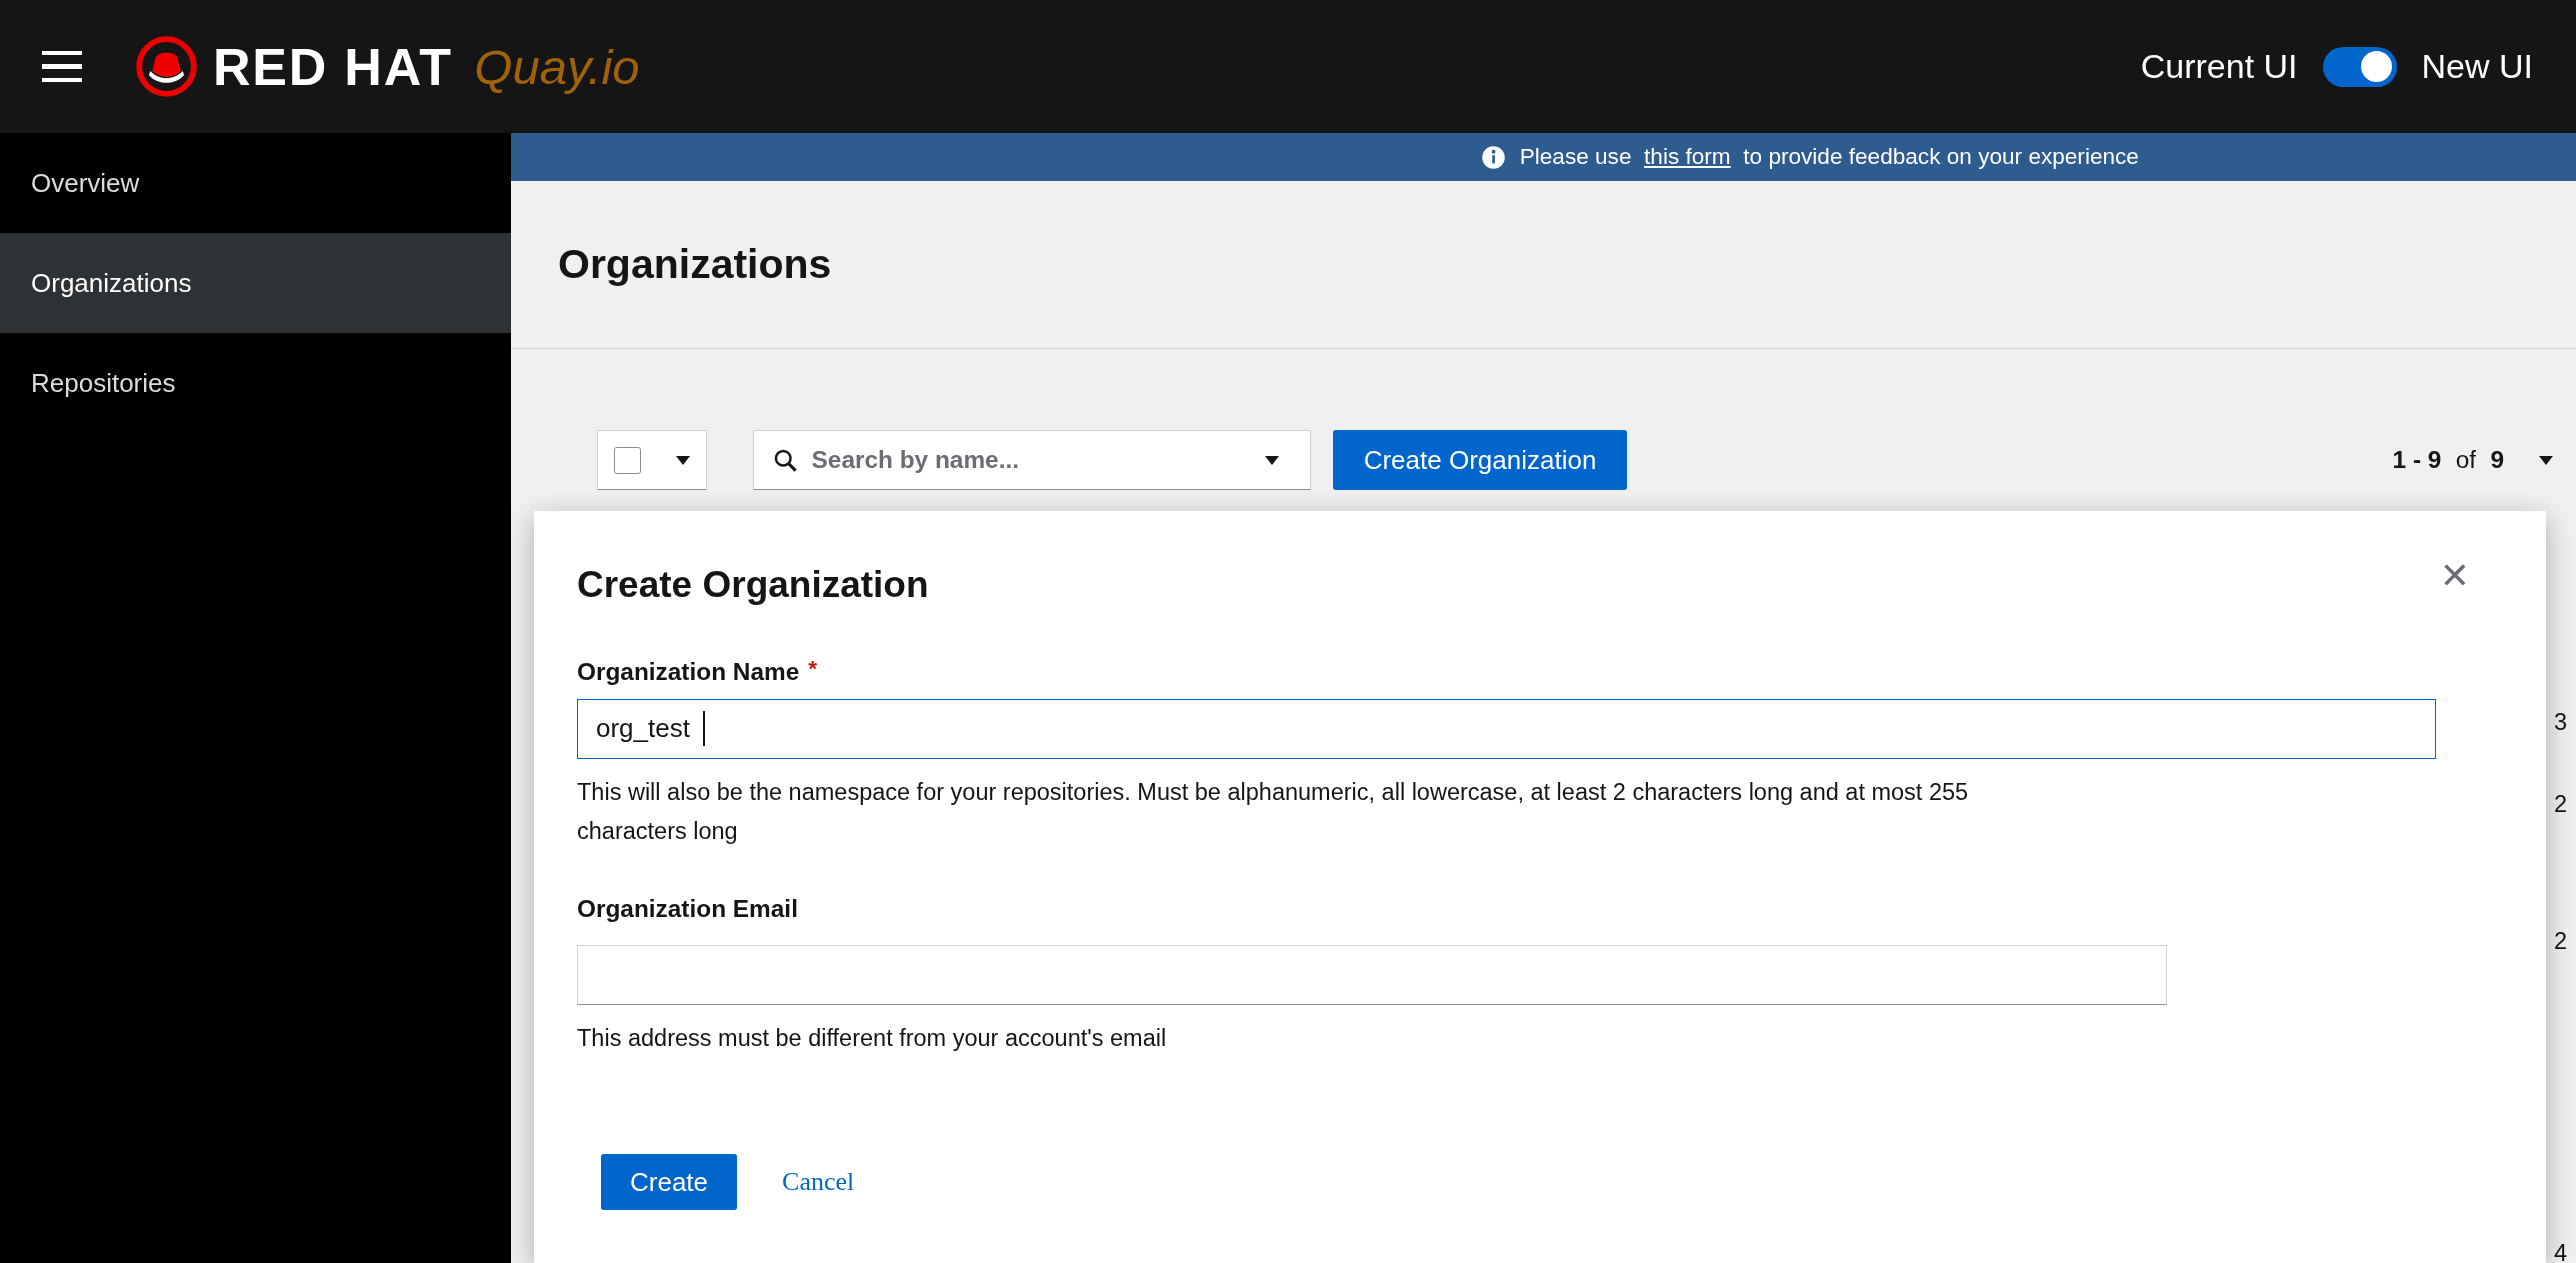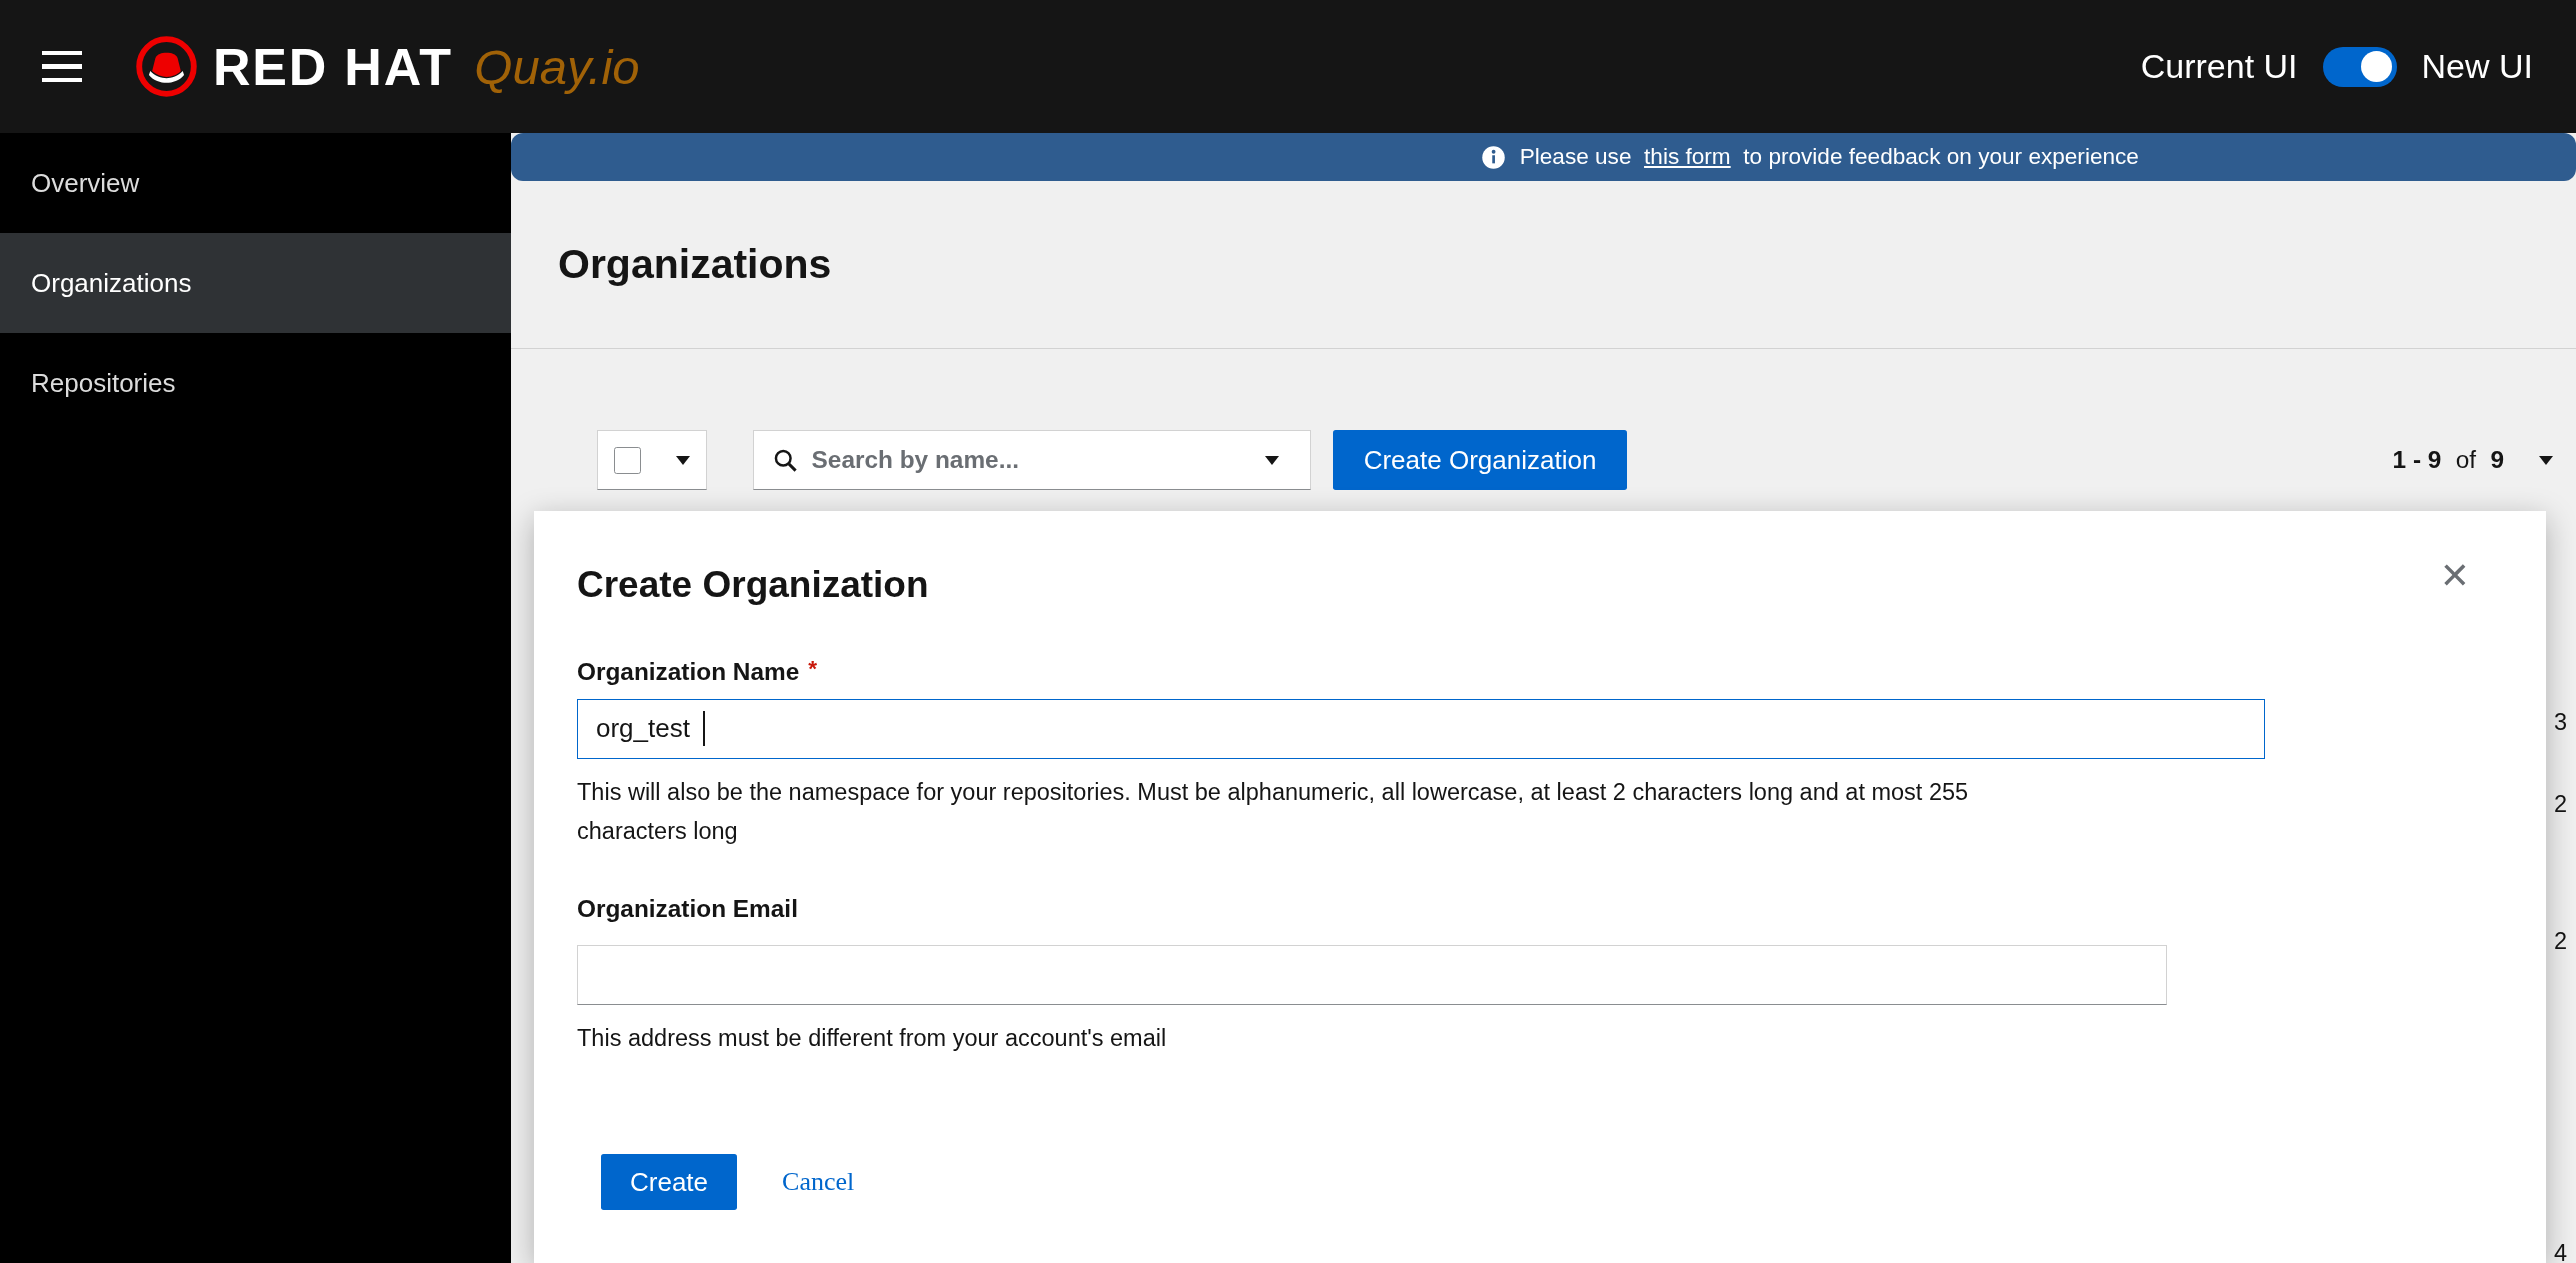--- a/index.html
+++ b/index.html
@@ -31,21 +31,21 @@
   .sidebar { position:absolute; top:133px; left:0; width:511px; height:1131px;
     background:#000000; z-index:20; }
   .nav-item { height:100px; display:flex; align-items:center; padding-left:31px;
     font-size:26px; color:#dcdcdc; cursor:pointer; }
   .nav-item.active { background:#2f3235; color:#ffffff; }
 
   
   .main { position:absolute; top:133px; left:511px; width:2065px; height:1131px;
     background:#f0f0f0; }
   .banner { height:48px; background:#2f5c8f; display:flex; align-items:center;
-    justify-content:center; color:#ffffff; font-size:22.6px;border-radius:12px; }
+    justify-content:center; color:#ffffff; font-size:22.6px; }
   .banner-inner { position:relative; left:266px; display:flex; align-items:center; gap:12.6px; }
   .banner-link { color:#ffffff; text-decoration:underline; cursor:pointer; }
   .info-icon { width:27px; height:27px; flex:0 0 auto; }
   .title-section { height:168px; display:flex; align-items:center; padding-left:47px;
     border-bottom:0.9px solid #d2d2d2; }
   .page-title { font-size:41px; font-weight:700; color:#151515; }
 
   
   .toolbar { margin-top:81px; height:60px; display:flex; align-items:center;
     padding-left:86px; padding-right:23.5px; }
@@ -79,21 +79,21 @@
   .modal { position:absolute; left:534px; top:511px; width:2012px; height:753px;
     background:#ffffff; z-index:40; box-shadow:0 7.2px 29px rgba(3,3,3,0.28);
     padding:52px 54px 0 43px; }
   .modal-title { font-size:37px; font-weight:700; line-height:43px; color:#151515; }
   .modal-close { position:absolute; top:47px; right:76px; font-size:36px;
     color:#6a6e73; background:none; border:none; cursor:pointer; line-height:1;
     font-family:"Liberation Sans", sans-serif; }
   .form-label { margin-top:52px; font-size:24.4px; font-weight:700; color:#151515;
     display:flex; align-items:flex-start; gap:9px; }
   .required { color:#c9190b; font-size:22.6px; position:relative; top:-1.8px; }
-  .input-wrap { position:relative; margin-top:12.6px; width:1688px; }
+  .input-wrap { position:relative; margin-top:12.6px; width:1859px; }
   .text-input { width:100%; height:60px; font-size:26px; padding:0 18px;
     color:#151515; background:#ffffff; outline:none;
     font-family:"Liberation Sans", sans-serif; }
   .text-input.focused { border:1.8px solid #0066cc; }
   .caret-bar { position:absolute; left:126px; top:12.6px; width:1.8px; height:35px;
     background:#151515; }
   .help-text { margin-top:14.4px; font-size:23.5px; line-height:39px; color:#151515;
     max-width:1507px; }
   .email-label { margin-top:44px; }
   .input-wrap.email { margin-top:21.7px; width:1590px; }

